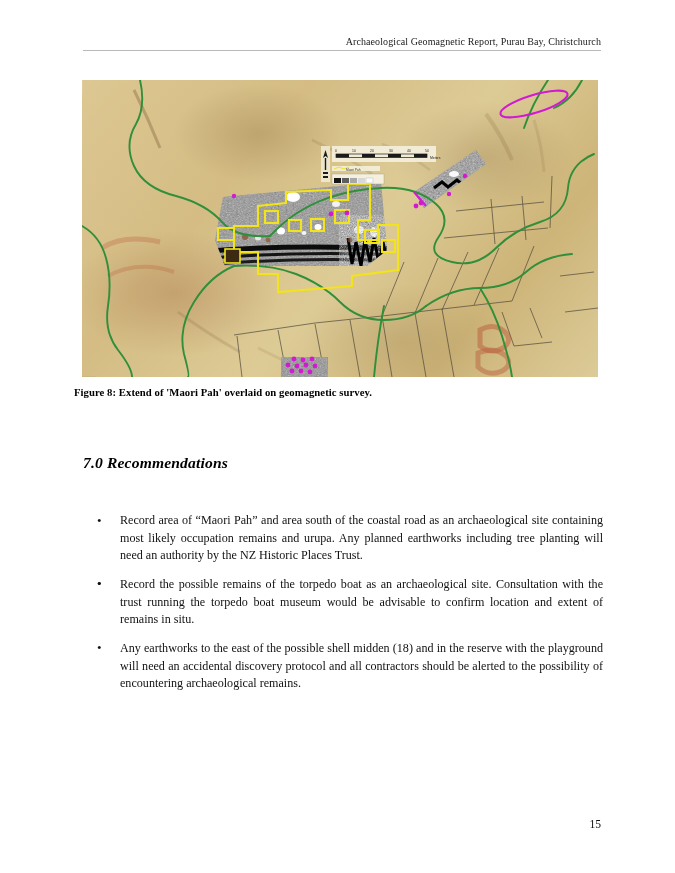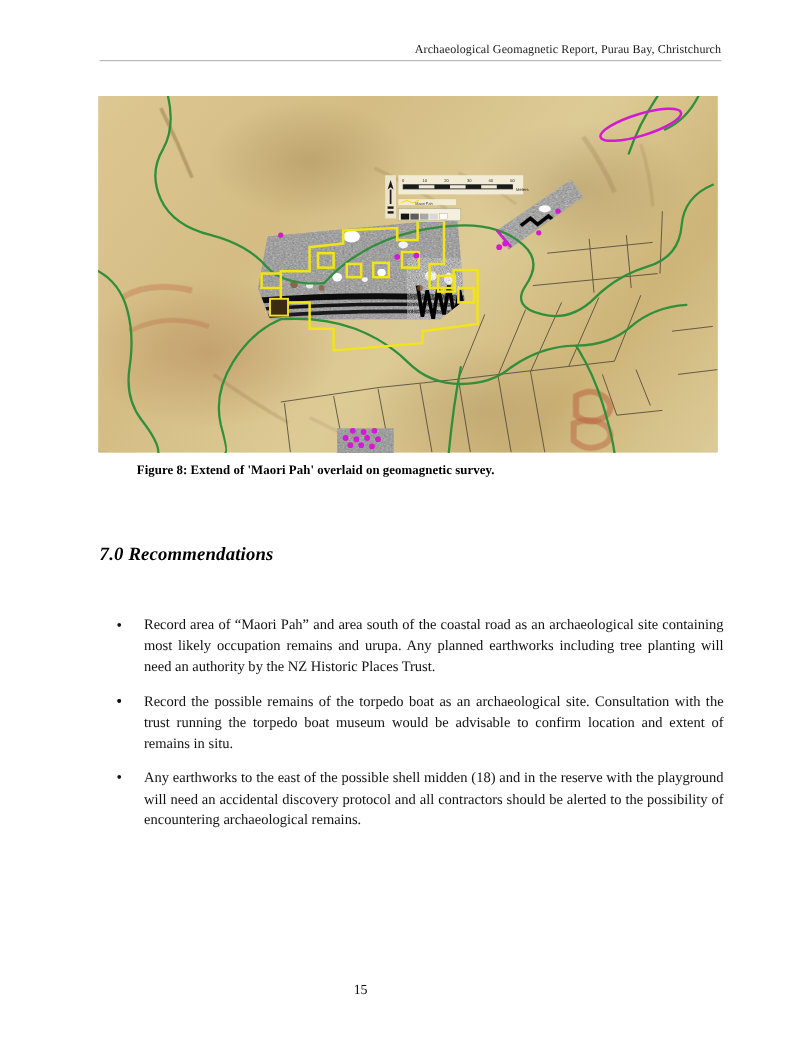--- a/index.html
+++ b/index.html
@@ -74,21 +74,20 @@
   }
   .figure-caption {
     position: absolute;
     left: 74px;
     top: 386px;
     width: 530px;
     font-size: 10.7px;
     font-weight: bold;
     color: #000000;
     letter-spacing: 0.05px;
-    margin-left: 40px;
   }
 
   
   .section-heading {
     position: absolute;
     left: 83px;
     top: 454px;
     font-size: 15.6px;
     font-weight: bold;
     font-style: italic;
@@ -119,21 +118,21 @@
     font-size: 13px;
     line-height: 1.46;
   }
 
   
   .page-number {
     position: absolute;
     left: 0;
     top: 818px;
     width: 601px;
-    text-align: center;
+    text-align: right;
     font-size: 11.6px;
     color: #111111;
   }
 </style>
 </head>
 <body>
 
 <div class="page">
 
   <div class="header-block">

